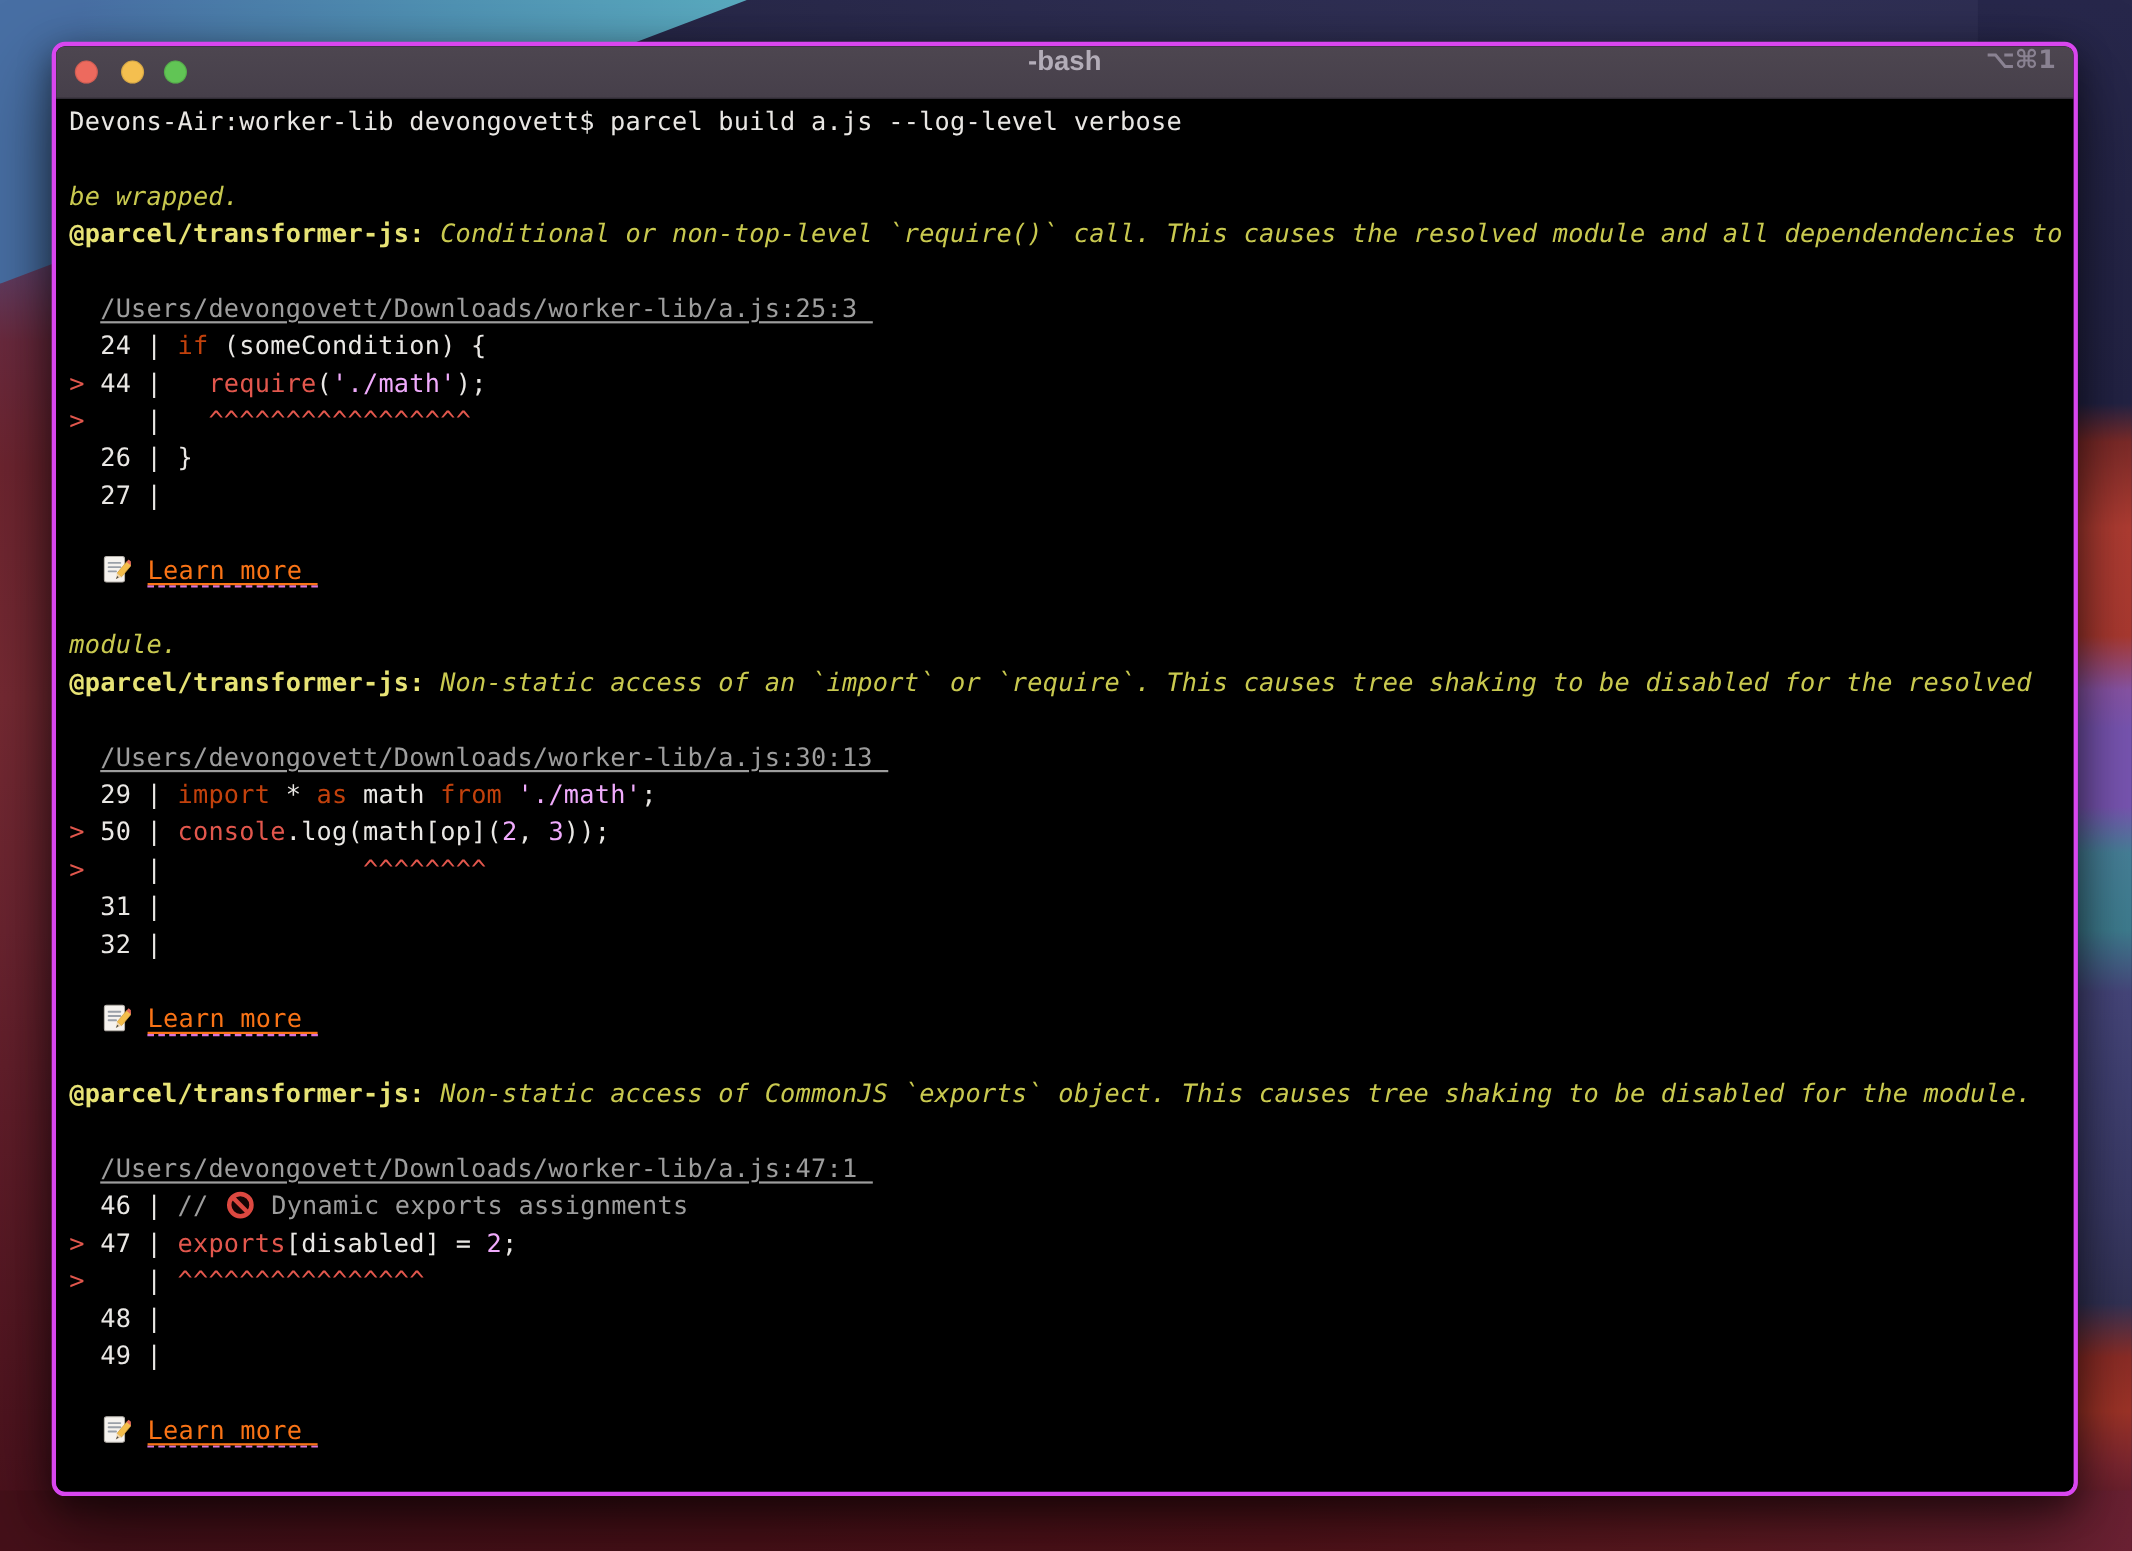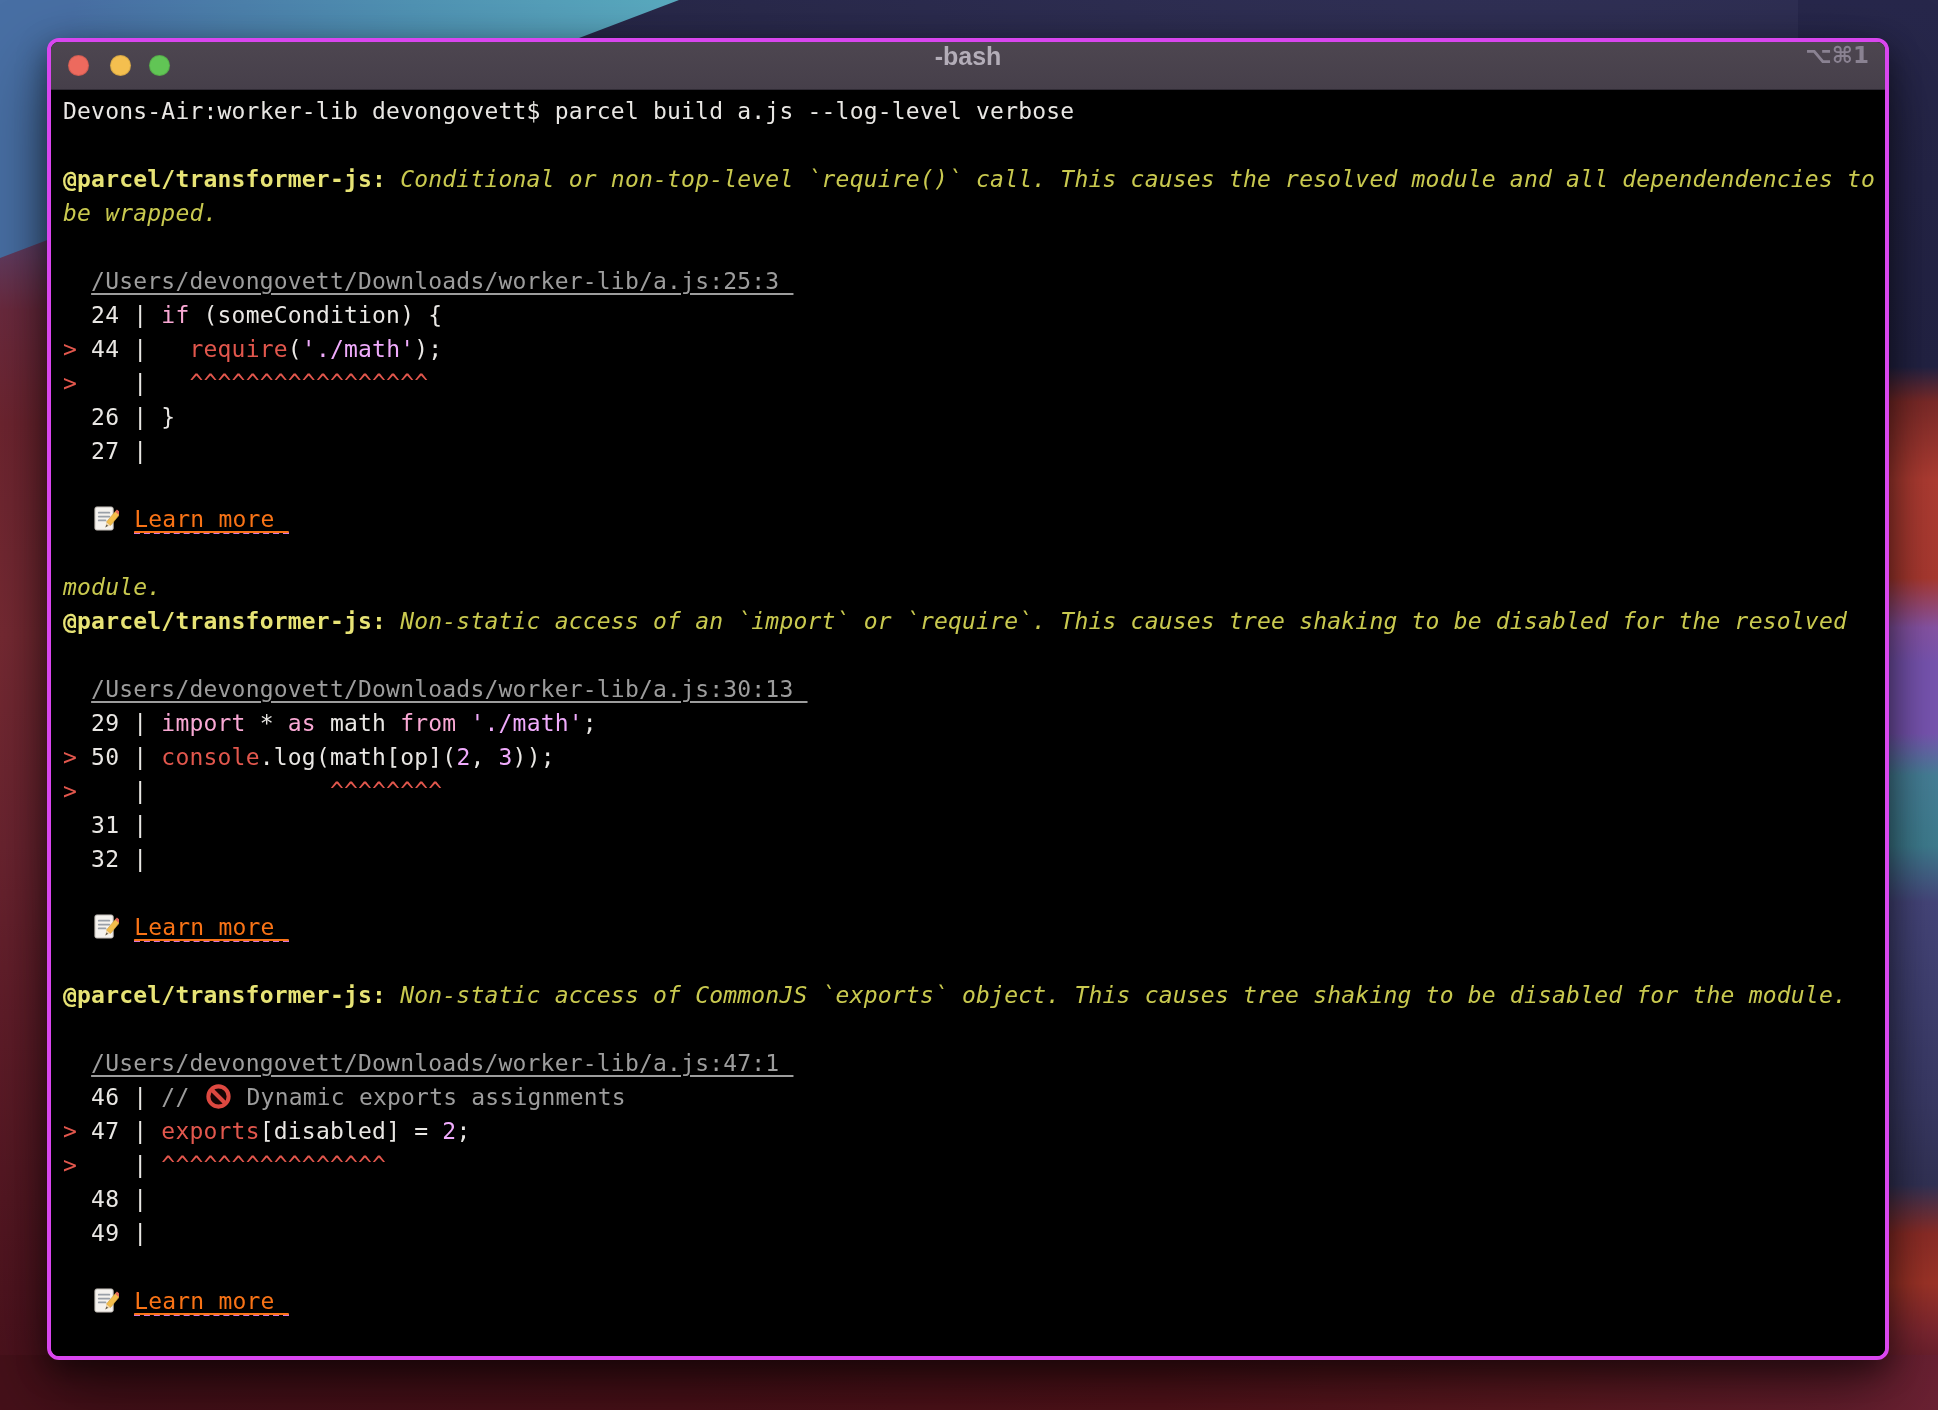--- a/index.html
+++ b/index.html
@@ -46,21 +46,21 @@
     font:bold 23px "DejaVu Sans", sans-serif;color:#8a8292;}
 
   
   .term{position:relative;height:1273px;background:#000;padding:4px 12px;
     font:23px "DejaVu Sans Mono", monospace;letter-spacing:.2px;overflow:hidden;cursor:text;}
   .tline{height:34px;line-height:34px;white-space:pre;}
   .seg-w{color:#e9e7e4;}
   .seg-yb{color:#e7e375;font-weight:bold;}
   .seg-yi{color:#c9c94f;font-style:italic;}
   .seg-r{color:#e2574d;}
-  .seg-g{color:#f9a8d4;}
+  .seg-g{color:#c2410c;}
   .seg-c{color:#f0abfc;}
   .seg-gr{color:#9d9d9d;}
   .seg-gru{color:#9d9d9d;text-decoration:underline;text-underline-offset:4px;}
   .seg-m{color:#f97316;text-decoration:underline;text-decoration-thickness:2px;
     text-underline-offset:4px;border-bottom:2px dashed #d874d8;cursor:pointer;}
   .icon{display:inline-block;width:27px;height:27px;vertical-align:-5px;margin:0 1px;}
   .icon svg{width:100%;height:100%;display:block;}
 </style>
 </head>
 <body>
@@ -76,22 +76,22 @@
   <div class="titlebar">
     <span class="traffic tl-close"></span>
     <span class="traffic tl-min"></span>
     <span class="traffic tl-zoom"></span>
     <div class="win-title">-bash</div>
     <div class="win-shortcut">⌥⌘1</div>
   </div>
   <div class="term">
       <div class="tline"><span class="seg-w">Devons-Air:worker-lib devongovett$ parcel build a.js --log-level verbose</span></div>
       <div class="tline">&nbsp;</div>
+      <div class="tline"><span class="seg-yi">be wrapped.</span></div>
       <div class="tline"><span class="seg-yb">@parcel/transformer-js:</span><span class="seg-yi"> Conditional or non-top-level `require()` call. This causes the resolved module and all dependendencies to</span></div>
-      <div class="tline"><span class="seg-yi">be wrapped.</span></div>
       <div class="tline">&nbsp;</div>
       <div class="tline"><span class="seg-w">  </span><span class="seg-gru">/Users/devongovett/Downloads/worker-lib/a.js:25:3 </span></div>
       <div class="tline"><span class="seg-w">  24 | </span><span class="seg-g">if</span><span class="seg-w"> (someCondition) {</span></div>
       <div class="tline"><span class="seg-r">&gt; </span><span class="seg-w">44 |   </span><span class="seg-r">require</span><span class="seg-w">(</span><span class="seg-c">'./math'</span><span class="seg-w">);</span></div>
       <div class="tline"><span class="seg-r">&gt;</span><span class="seg-w">    |   </span><span class="seg-r">^^^^^^^^^^^^^^^^^</span></div>
       <div class="tline"><span class="seg-w">  26 | }</span></div>
       <div class="tline"><span class="seg-w">  27 |</span></div>
       <div class="tline">&nbsp;</div>
       <div class="tline"><span class="seg-w">  </span><span class="icon"><svg viewBox="0 0 28 28">
     <rect x="3" y="2" width="19" height="24" rx="2" fill="#f5f2ee" stroke="#b7b2ac" stroke-width="1"></rect>

